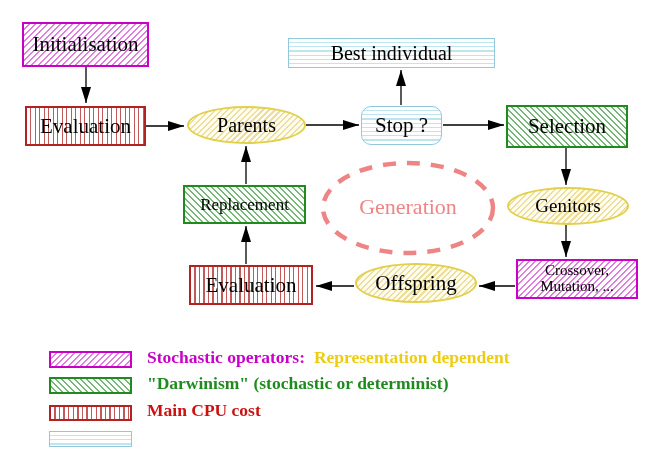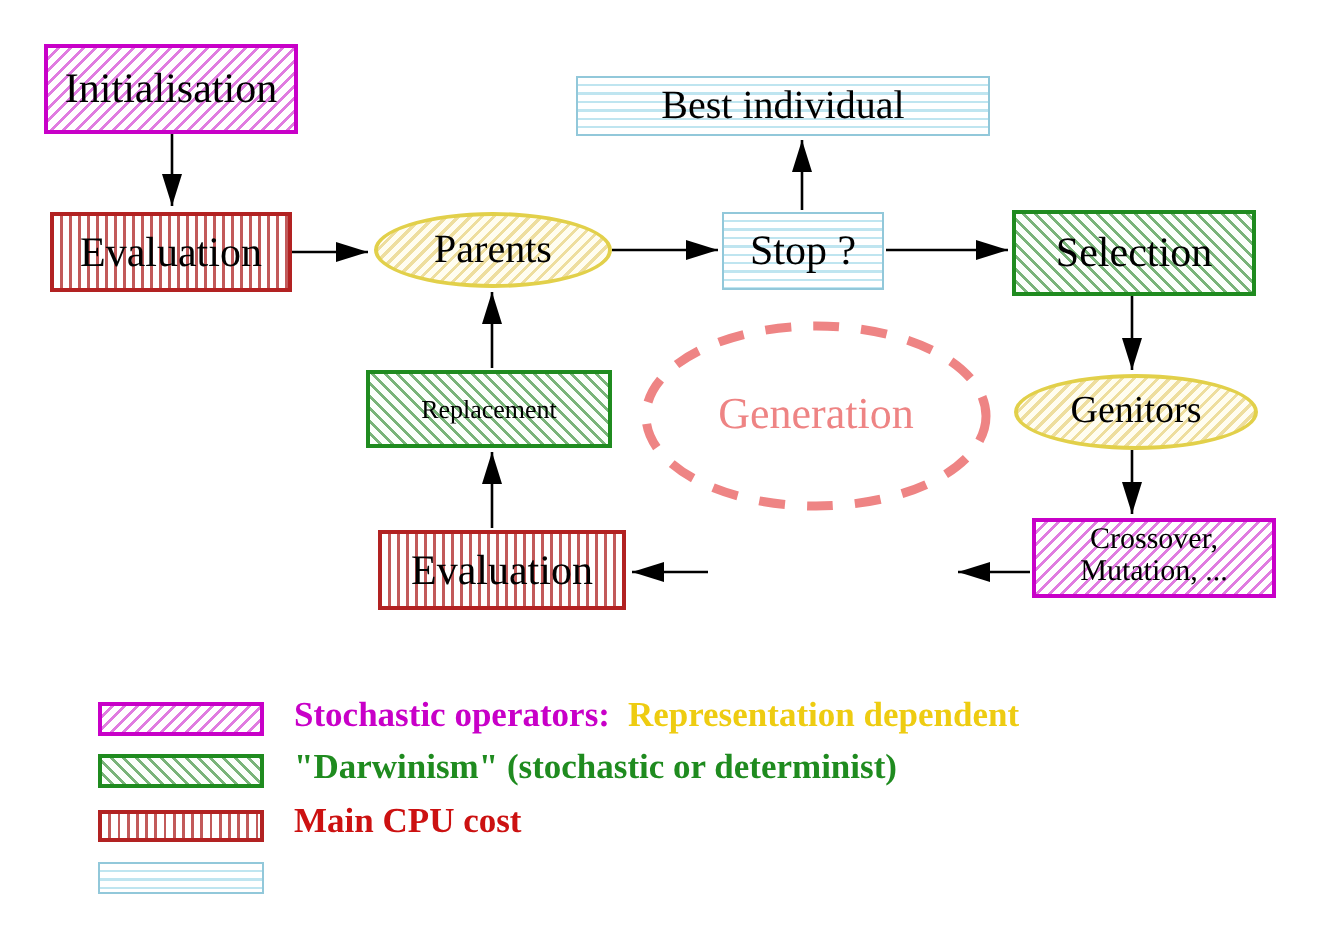--- a/index.html
+++ b/index.html
@@ -36,25 +36,25 @@
     border:2px solid #e2d04a;
     background:repeating-linear-gradient(135deg,#fffdf0 0px,#fffdf0 2.6px,#eede9e 2.6px,#eede9e 4.2px);
   }
   .ellipse{border-radius:50%;}
 
   
   .n-init{left:22px;top:22px;width:127px;height:45px;font-size:21px;}
   .n-eval1{left:25px;top:106px;width:121px;height:40px;font-size:21px;}
   .n-parents{left:187px;top:106px;width:119px;height:38px;font-size:20px;}
   .n-best{left:288px;top:38px;width:207px;height:30px;font-size:20px;}
-  .n-stop{left:361px;top:106px;width:81px;height:39px;font-size:21px;border-radius:0;}
+  .n-stop{left:361px;top:106px;width:81px;height:39px;font-size:21px;border-radius:10px;}
   .n-selection{left:506px;top:105px;width:122px;height:43px;font-size:21px;}
   .n-genitors{left:507px;top:187px;width:122px;height:38px;font-size:19px;}
   .n-crossover{left:516px;top:259px;width:122px;height:40px;font-size:15px;flex-direction:column;}
-  .n-replacement{left:183px;top:185px;width:123px;height:39px;font-size:13px;}
+  .n-replacement{left:183px;top:185px;width:123px;height:39px;font-size:17px;}
   .n-eval2{left:189px;top:265px;width:124px;height:40px;font-size:21px;}
   .n-offspring{left:355px;top:263px;width:122px;height:40px;font-size:21px;}
 
   .generation-label{
     position:absolute;left:323px;top:194px;width:170px;height:26px;
     display:flex;align-items:center;justify-content:center;
     color:#ee8484;font-size:22px;
   }
 
   
@@ -133,20 +133,23 @@
   </div>
 
   <div class="node hx-green n-replacement">
     <span>Replacement</span>
   </div>
 
   <div class="node hx-red n-eval2">
     <span>Evaluation</span>
   </div>
 
+  <div class="node hx-yellow ellipse n-offspring">
+    <span>Offspring</span>
+  </div>
 
   <div class="generation-label">
     <span>Generation</span>
   </div>
 
   <div class="legend">
     <div class="legend-row">
       <span class="swatch sw-magenta"></span>
       <span class="lg-text t-magenta">Stochastic operators:</span>
       <span class="lg-text t-gold">Representation dependent</span>

